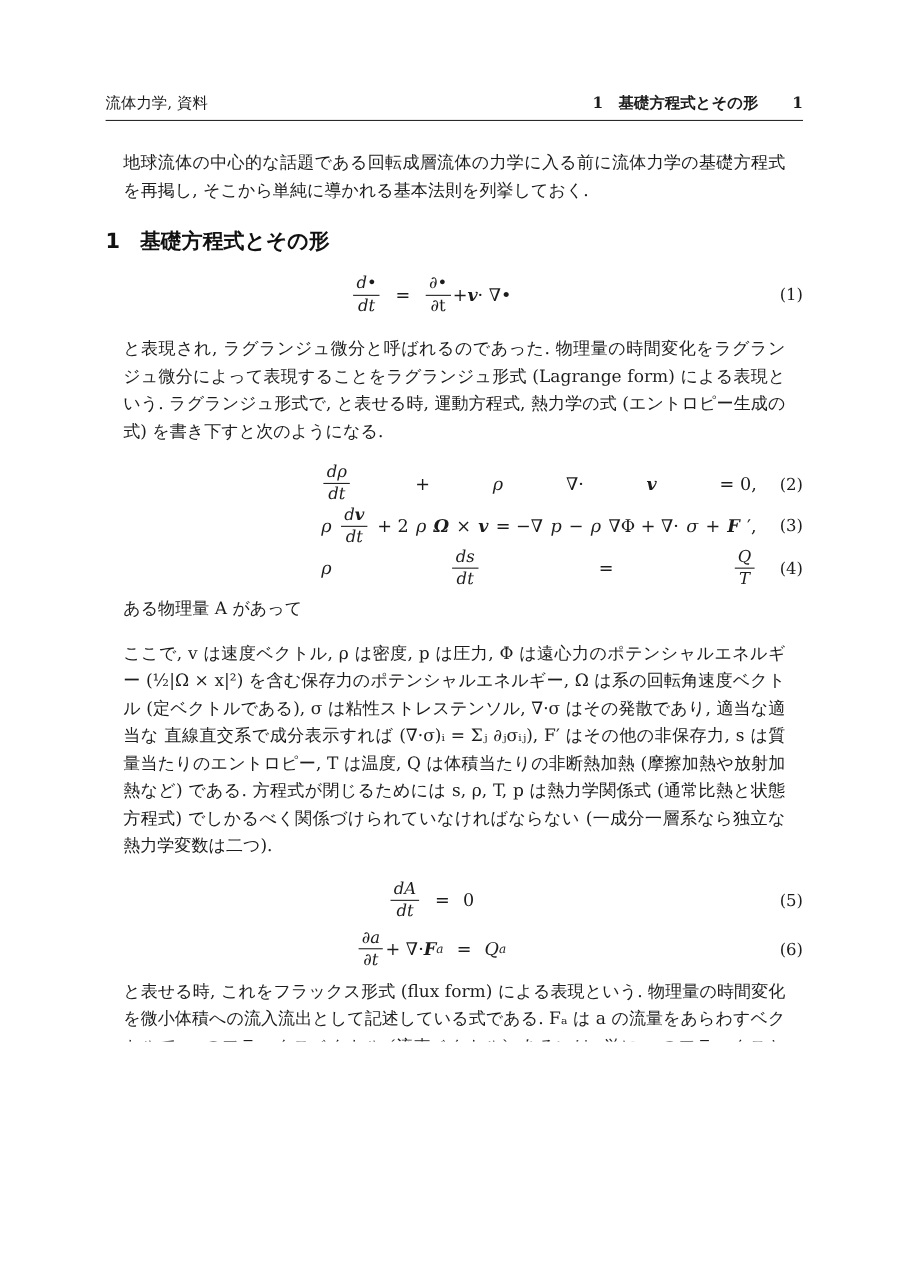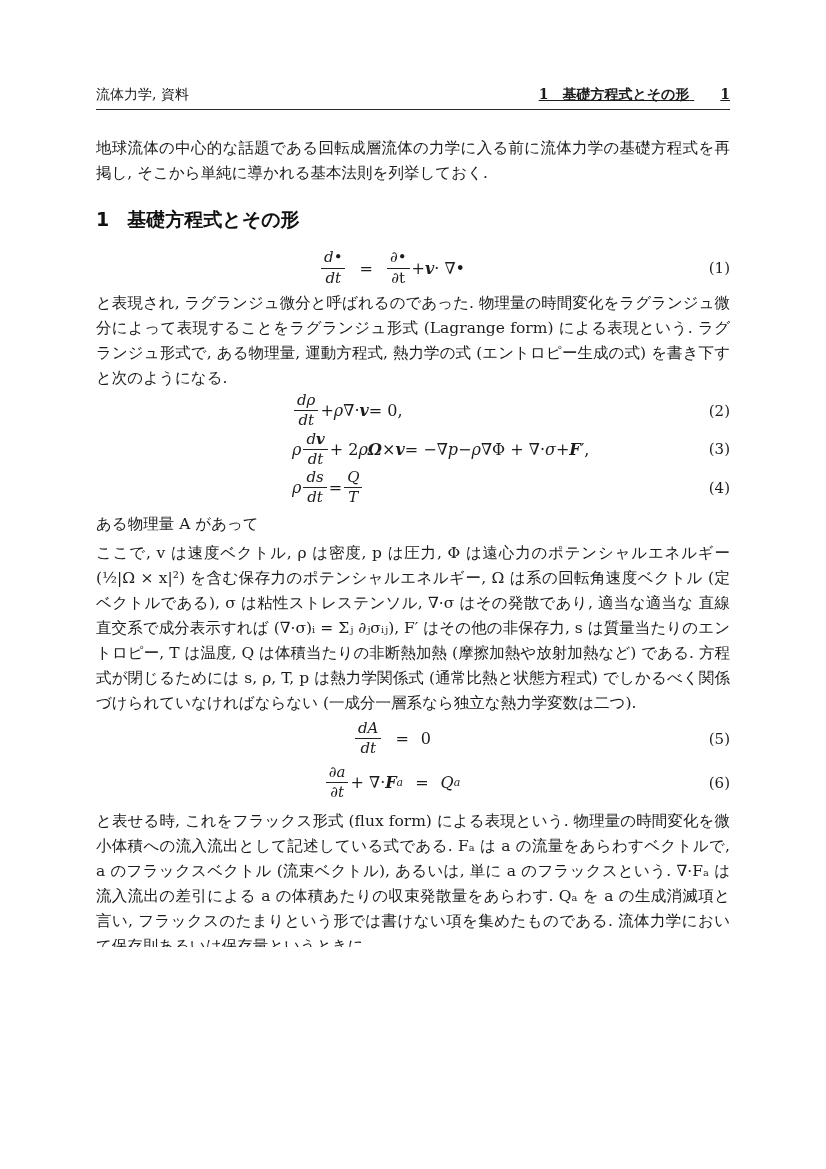--- a/index.html
+++ b/index.html
@@ -13,26 +13,26 @@
     font-family:"DejaVu Serif","Liberation Serif",serif;
     overflow:hidden;
   }
   
   .runhead{
     display:flex;justify-content:space-between;align-items:baseline;
     font-size:14px;line-height:20px;
     padding-bottom:5px;
     border-bottom:1.5px solid #2a2a2a;
   }
-  .runhead .right{font-weight:bold;text-decoration:underline;}
+  .runhead .right{font-weight:bold;}
   .runhead .pageno{margin-left:26px;font-weight:bold;}
   
   .content{margin-top:26px;}
   .para{
-    margin:0;
+    margin:16px;
     font-size:15.5px;line-height:25px;
     text-align:justify;
     text-justify:inter-ideograph;
   }
   .para + .para, .gap-top{margin-top:4px;}
   .pskip{margin-top:5px;}
   
   .section-head{
     margin:22px 0 16px 0;
     font-family:"DejaVu Sans","Liberation Sans",sans-serif;
@@ -44,21 +44,21 @@
   
   .eqrow{
     display:flex;align-items:center;
     margin:2px 0;
     min-height:42px;
     font-size:16px;
   }
   .eqgroup .eqrow{min-height:31px;margin:1px 0;}
   .eqmath{flex:1;display:flex;align-items:center;}
   .eqmath.center{justify-content:center;}
-  .eqmath.left{justify-content:flex-start;padding-left:196px;}
+  .eqmath.left{justify-content:space-between;padding-left:196px;}
   .eqnum{width:42px;text-align:right;font-size:15px;}
   .frac{
     display:inline-flex;flex-direction:column;align-items:center;
     vertical-align:middle;margin:0 2px;font-size:15px;
   }
   .frac .num{display:block;padding:0 3px 1px 3px;border-bottom:1px solid #222;line-height:1.15;white-space:nowrap;}
   .frac .den{display:block;padding:1px 3px 0 3px;line-height:1.15;white-space:nowrap;}
   .it{font-style:italic;}
   .bf{font-style:italic;font-weight:bold;}
   .rel{margin:0 12px;}
@@ -106,21 +106,21 @@
             <span class="num"><span>∂•</span></span>
             <span class="den"><span>∂t</span></span>
           </span>
           <span> + </span>
           <span class="bf">v</span>
           <span> · ∇•</span>
         </div>
       <div class="eqnum">(1)</div>
     </div>
 
-    <p class="para">と表現され, ラグランジュ微分と呼ばれるのであった. 物理量の時間変化をラグランジュ微分によって表現することをラグランジュ形式 (Lagrange form) による表現という. ラグランジュ形式で, ある物理量, 運動方程式, 熱力学の式 (エントロピー生成の式) を書き下すと次のようになる.</p>
+    <p class="para">と表現され, ラグランジュ微分と呼ばれるのであった. 物理量の時間変化をラグランジュ微分によって表現することをラグランジュ形式 (Lagrange form) による表現という. ラグランジュ形式で, と表せる時, 運動方程式, 熱力学の式 (エントロピー生成の式) を書き下すと次のようになる.</p>
 
     <div class="eqgroup">
       <div class="eqrow">
         <div class="eqmath left">
             <span class="frac">
               <span class="num"><span class="it">dρ</span></span>
               <span class="den"><span class="it">dt</span></span>
             </span>
             <span> + </span>
             <span class="it">ρ</span>

